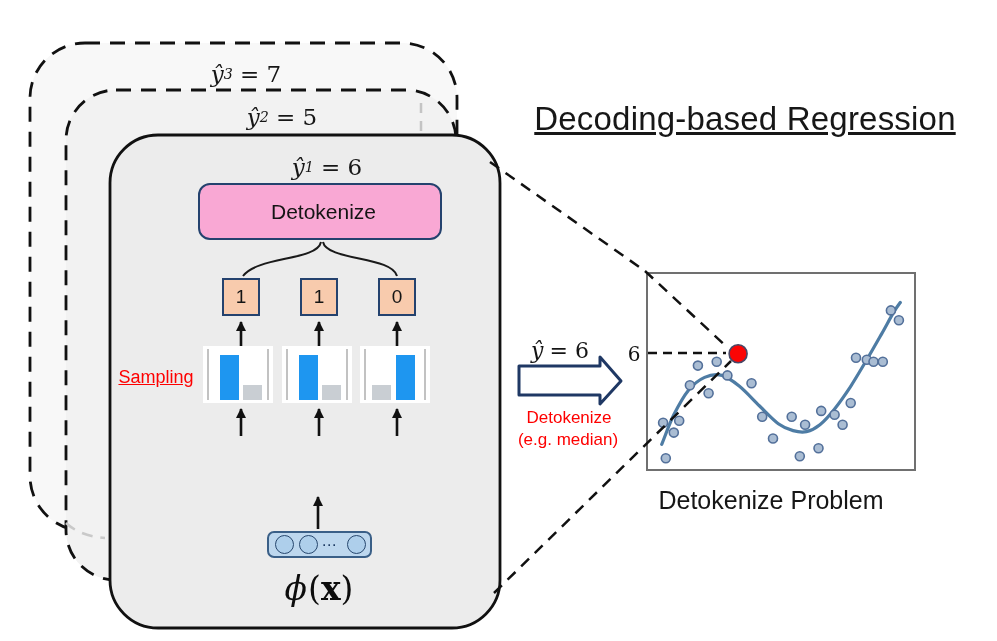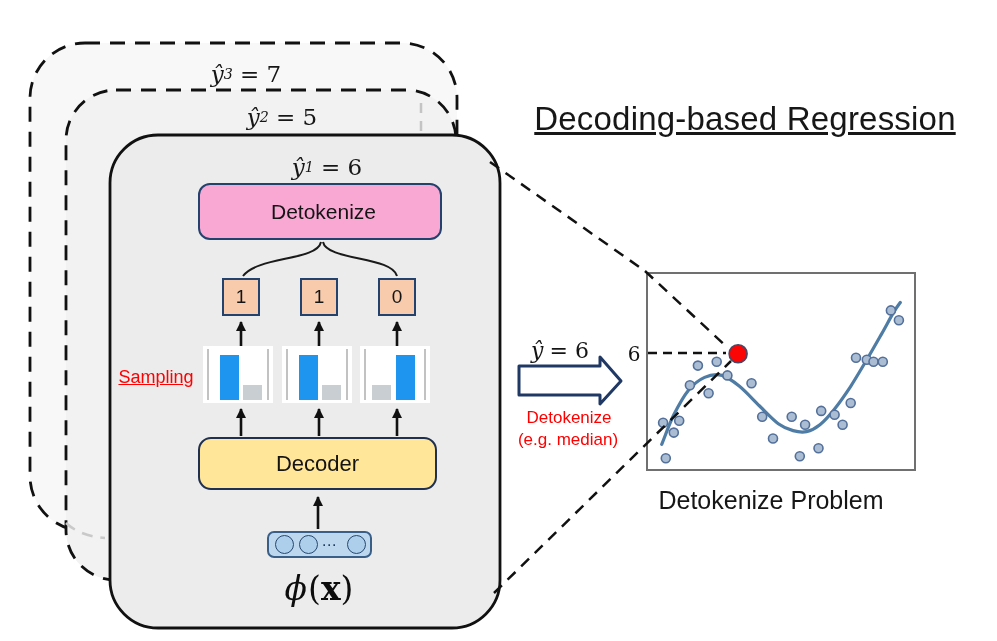--- a/index.html
+++ b/index.html
@@ -167,21 +167,20 @@
     </div>
   <div class="abs mini-chart" style="left:282px;top:346px;width:70px;height:57px;">
       <div class="bar" style="left: 24%; width: 27%; height: 79%; background: rgb(30, 150, 240);"></div>
       <div class="bar" style="left: 57%; width: 27%; height: 26%; background: rgb(201, 206, 211);"></div>
     </div>
   <div class="abs mini-chart" style="left:360px;top:346px;width:70px;height:57px;">
       <div class="bar" style="left: 17%; width: 27%; height: 26%; background: rgb(201, 206, 211);"></div>
       <div class="bar" style="left: 52%; width: 27%; height: 79%; background: rgb(30, 150, 240);"></div>
     </div>
 
-  <div class="abs ctr box decoder" style="left:198px;top:437px;width:239px;height:53px;">Decoder</div>
 
   <div class="abs embed" style="left:267px;top:531px;width:105px;height:27px;">
     <span class="embed-circle" style="left:6px;"></span>
     <span class="embed-circle" style="left:30px;"></span>
     <span class="embed-dots">⋯</span>
     <span class="embed-circle" style="left:78px;"></span>
   </div>
 
   <div class="abs ctr phi-label" style="left:259px;top:566px;width:120px;height:44px;">
     <span class="phi">ϕ</span>

